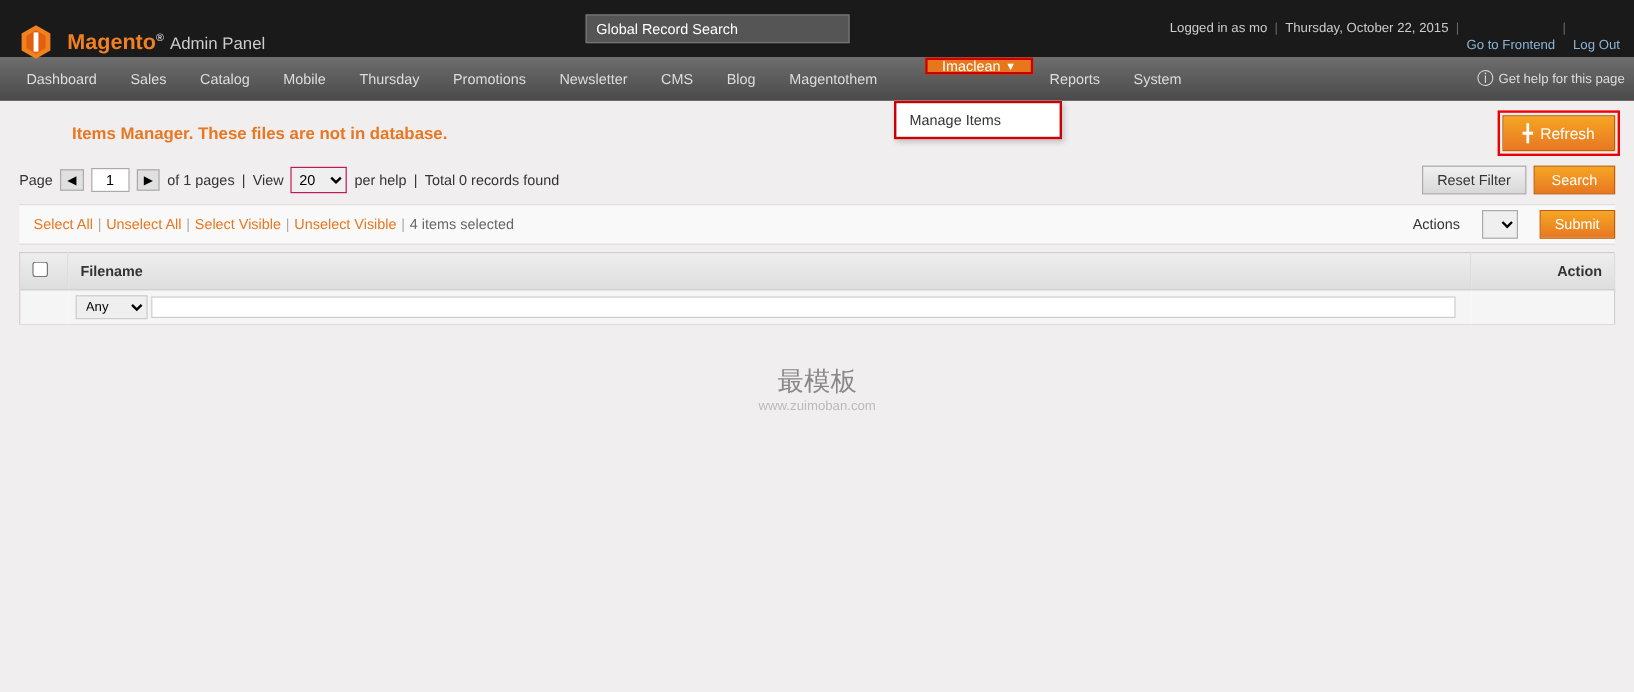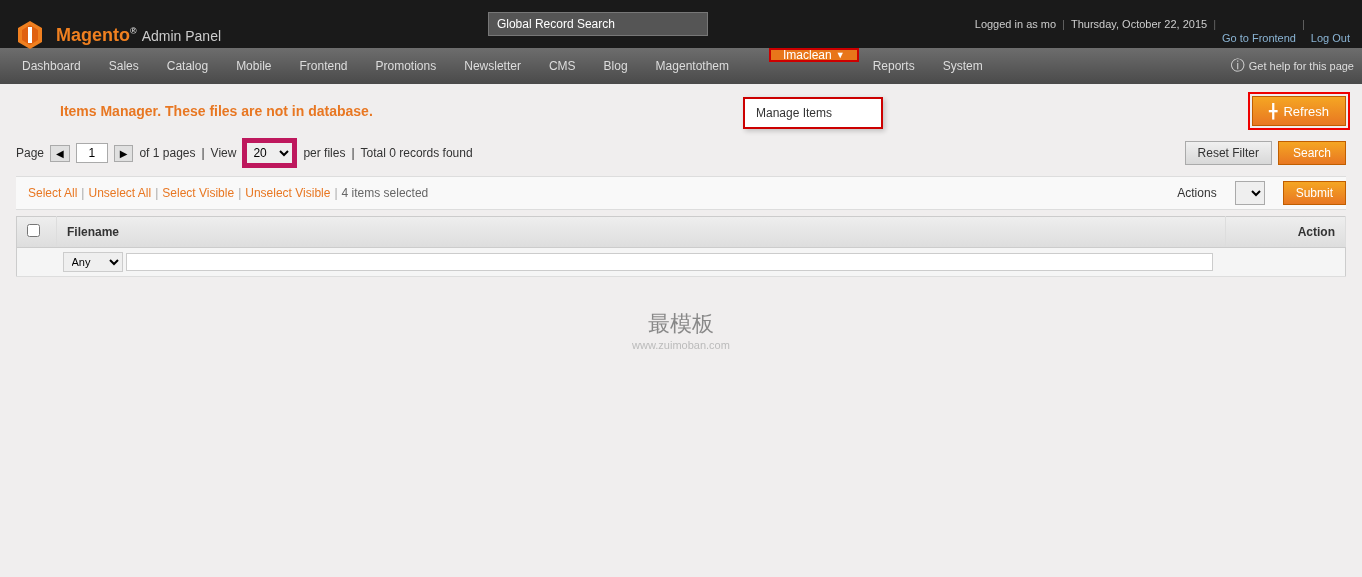--- a/index.html
+++ b/index.html
@@ -167,21 +167,21 @@
       text-align: center;
     }
     .page-nav-btn {
       background: #e0e0e0;
       border: 1px solid #aaa;
       padding: 2px 5px;
       cursor: pointer;
       font-size: 10px;
     }
     .view-select {
-      border: 5px solid #be185d;
+      border: 1px solid #be185d;
       padding: 2px 2px;
       font-size: 12px;
     }
     .pagination-right {
       margin-left: auto;
       display: flex;
       gap: 6px;
     }
     .reset-filter-btn {
       background: linear-gradient(to bottom, #f0f0f0, #d8d8d8);
@@ -333,33 +333,33 @@
     <span class="separator">|</span>
     <a href="#">Log Out</a>
   </div>
 </div>
 
 <div class="navbar">
   <a class="nav-item" href="#">Dashboard</a>
   <a class="nav-item" href="#">Sales</a>
   <a class="nav-item" href="#">Catalog</a>
   <a class="nav-item" href="#">Mobile</a>
-  <a class="nav-item" href="#">Frontend</a>
+  <a class="nav-item" href="#">Thursday</a>
   <a class="nav-item" href="#">Promotions</a>
   <a class="nav-item" href="#">Newsletter</a>
   <a class="nav-item" href="#">CMS</a>
   <a class="nav-item" href="#">Blog</a>
   <a class="nav-item" href="#">Magentothem</a>
 
   <div class="nav-dropdown" style="position:relative;">
     <a class="nav-item active highlighted" href="#" style="outline: 2px solid #cc0000; outline-offset: -2px; margin-left: 26px;">
       <span>Imaclean</span>
       <span style="margin-left:4px;font-size:9px;">▼</span>
     </a>
-    <div class="dropdown-menu" style="outline: 2px solid #cc0000; outline-offset: -2px; margin-top: 13px;">
+    <div class="dropdown-menu" style="outline: 2px solid #cc0000; outline-offset: -2px;">
       <div class="dropdown-item">
         <span>Manage Items</span>
       </div>
     </div>
   </div>
 
   <a class="nav-item" href="#">Reports</a>
   <a class="nav-item" href="#">System</a>
 
   <div class="nav-right">
@@ -386,21 +386,21 @@
     <input class="page-input" type="text" value="1" style="">
     <button class="page-nav-btn">▶</button>
     <span>of 1 pages</span>
     <span>|</span>
     <span>View</span>
     <select class="view-select">
       <option value="20">20</option>
       <option value="50">50</option>
       <option value="100">100</option>
     </select>
-    <span>per files</span>
+    <span>per help</span>
     <span>|</span>
     <span>Total 0 records found</span>
 
     <div class="pagination-right">
       <button class="reset-filter-btn">Reset Filter</button>
       <button class="search-btn">Search</button>
     </div>
   </div>
 
   <div class="selection-bar">

